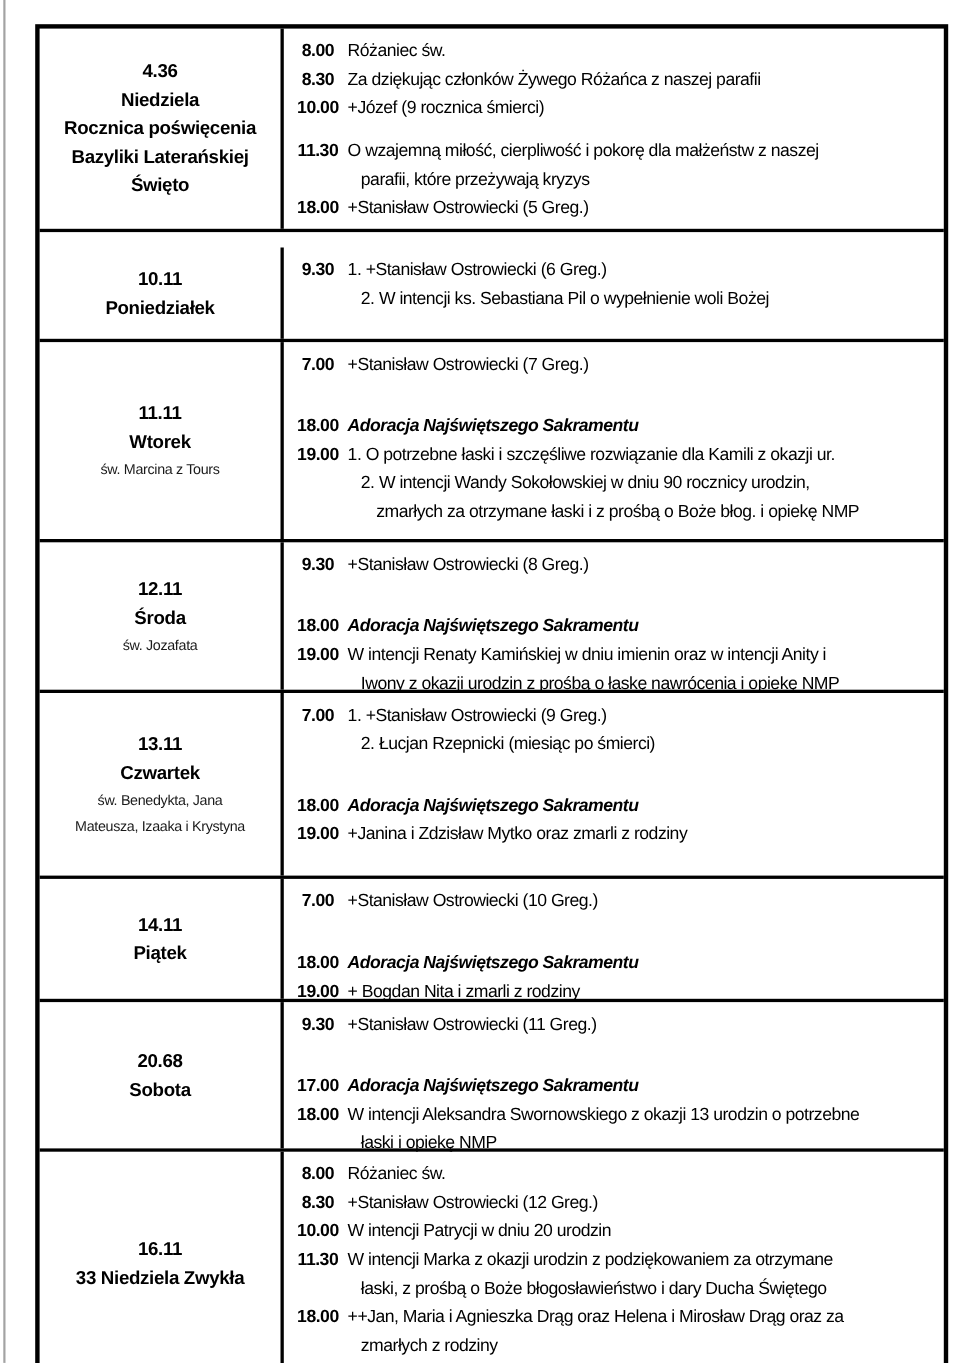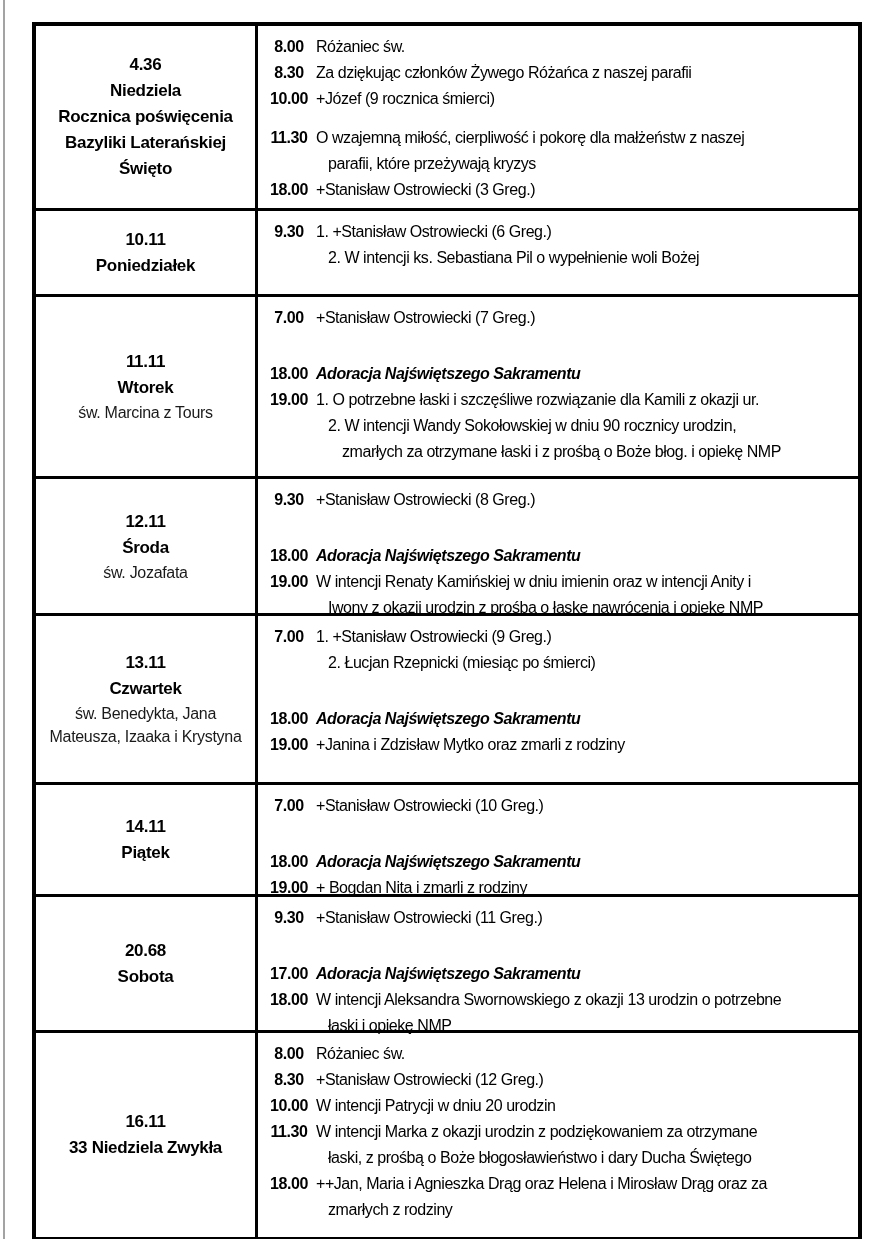--- a/index.html
+++ b/index.html
@@ -33,21 +33,21 @@
     background: #fff;
   }
   .table-row {
     display: flex;
     border-bottom: 3px solid #000;
     box-sizing: border-box;
   }
   .table-row:last-child { border-bottom: none; }
   
   .table-row:nth-child(1) { height: 185px; }
-  .table-row:nth-child(2) { height: 86px;  }
+  .table-row:nth-child(2) { height: 86px; margin-top: 14px;  }
   .table-row:nth-child(3) { height: 182px; }
   .table-row:nth-child(4) { height: 137px; }
   .table-row:nth-child(5) { height: 169px; }
   .table-row:nth-child(6) { height: 112px; }
   .table-row:nth-child(7) { height: 136px; }
   .table-row:nth-child(8) { height: 204px; }
 
   .day-cell {
     width: 222px;
     flex: none;
@@ -62,21 +62,21 @@
   }
   .day-line {
     font-weight: bold;
     font-size: 17px;
     line-height: 26px;
     letter-spacing: -0.3px;
     white-space: nowrap;
   }
   .day-line.sub {
     font-weight: normal;
-    font-size: 16px;
+    font-size: 13px;
     line-height: 23px;
     color: #1a1a1a;
     white-space: normal;
   }
 
   .entries-cell {
     flex: 1;
     box-sizing: border-box;
     padding: 8px 8px 6px 8px;
     font-size: 16px;
@@ -139,21 +139,21 @@
         <div class="entry gap">
           <div class="entry-first">
             <span class="time">11.30</span>
             <span class="entry-text">O wzajemną miłość, cierpliwość i pokorę dla małżeństw z naszej</span>
           </div>
           <div class="entry-text cont">parafii, które przeżywają kryzys</div>
         </div>
         <div class="entry">
           <div class="entry-first">
             <span class="time">18.00</span>
-            <span class="entry-text">+Stanisław Ostrowiecki (3 Greg.)</span>
+            <span class="entry-text">+Stanisław Ostrowiecki (5 Greg.)</span>
           </div>
         </div>
       </div>
     </div>
     <div class="table-row">
       <div class="day-cell">
         <div class="day-line">10.11</div>
         <div class="day-line">Poniedziałek</div>
       </div>
       <div class="entries-cell">

